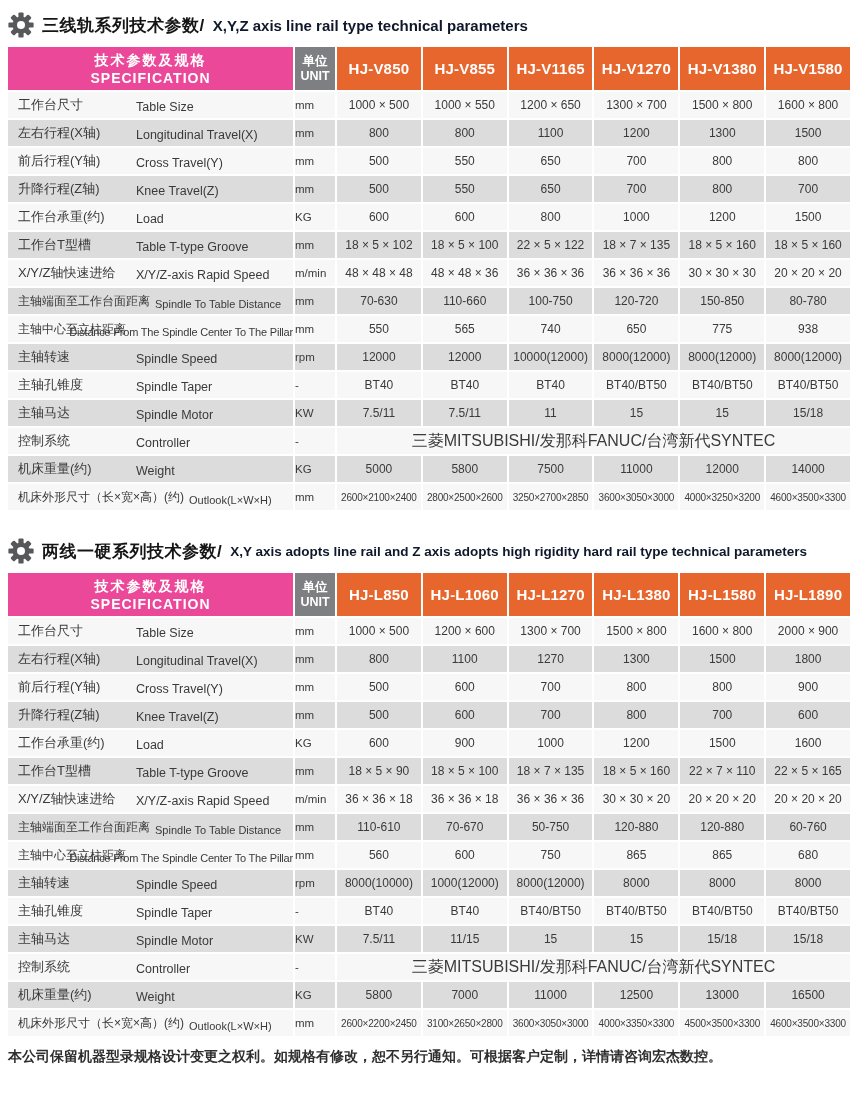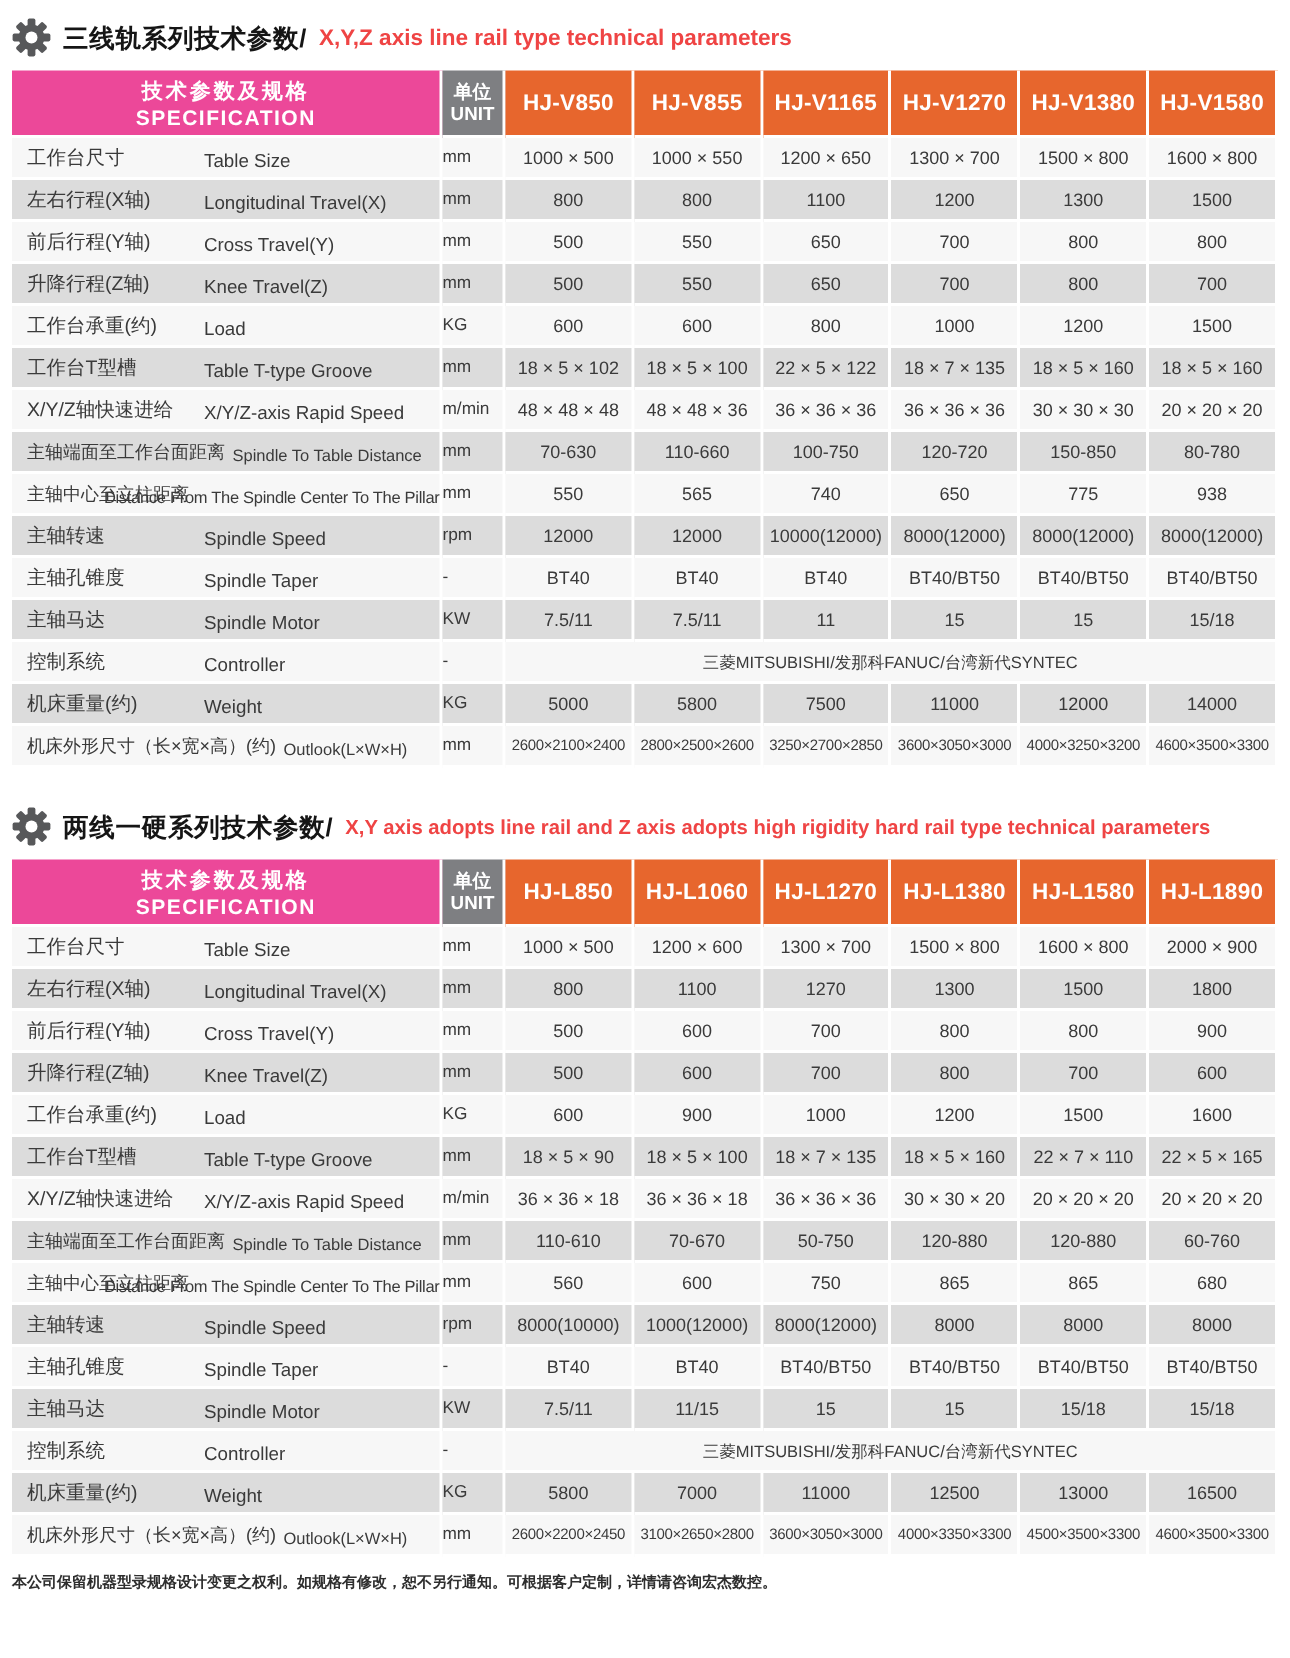--- a/index.html
+++ b/index.html
@@ -3,21 +3,21 @@
 <meta charset="utf-8">
 <style>
   *{box-sizing:border-box;margin:0;padding:0}
   html,body{background:#ffffff}
   body{width:860px;font-family:"Liberation Sans","DejaVu Sans",sans-serif;color:#3a3a3a}
   .page{width:860px;min-height:1105px;padding:0 8px;overflow:hidden}
 
   .section-title{display:flex;align-items:center;gap:8px;margin:12px 0 9px}
   .gear{display:inline-flex;flex:0 0 auto}
   .title-cn{font-size:17px;font-weight:bold;color:#151515;letter-spacing:.5px;white-space:nowrap}
-  .title-en{font-size:15px;font-weight:bold;color:#ef4444;white-space:nowrap}
+  .title-en{font-size:15px;font-weight:bold;color:#0f172a;white-space:nowrap}
   .sec2{margin-top:26px}
   .sec2 .title-en{font-size:13.5px}
 
   table.spec-table{width:100%;border-collapse:separate;border-spacing:0;table-layout:fixed}
   th,td{border-right:2px solid #fff;border-bottom:2px solid #fff;vertical-align:middle}
   thead th{height:45px;text-align:center}
   .spec-col{width:287px;background:#ec4899;color:#fff}
   .spec-col .h-cn{font-size:14px;font-weight:bold;letter-spacing:2px}
   .spec-col .h-en{font-size:14px;font-weight:bold;letter-spacing:1px}
   .unit-col{width:42px;background:#7e7f82;color:#fff;font-weight:bold;font-size:12.5px;line-height:1.2}
@@ -27,24 +27,24 @@
   tr.alt td{background:#dcdcdc}
   .lab{display:flex;align-items:flex-end;padding-left:10px}
   .lab .cn{min-width:118px;font-size:13px;white-space:nowrap}
   .lab .en{font-size:12.5px;white-space:nowrap}
   .label-cell.tight .lab .cn{min-width:0;margin-right:5px;font-size:12px}
   .label-cell.tight .lab .en{font-size:11px}
   .lab .en.tiny{font-size:8.5px;letter-spacing:-.2px}
   .unit-cell{font-size:11.5px}
   .value-cell{text-align:center;font-size:12px}
   .value-cell.small{font-size:10px;letter-spacing:-.2px}
-  .value-cell.merged{font-size:11px}
+  .value-cell.merged{font-size:16px}
 
   .footer{margin-top:10px}
-  .f-cn{font-size:10px;font-weight:bold;color:#2f2f2f;margin-bottom:19px}
+  .f-cn{font-size:14px;font-weight:bold;color:#2f2f2f;margin-bottom:19px}
   .f-en{font-size:11.5px;color:#3c3c3c;line-height:1.32;max-width:844px}
 </style>
 </head>
 <body>
 
 <div class="page">
 
   <section class="sec1">
     <div class="section-title">
       <span class="gear">

